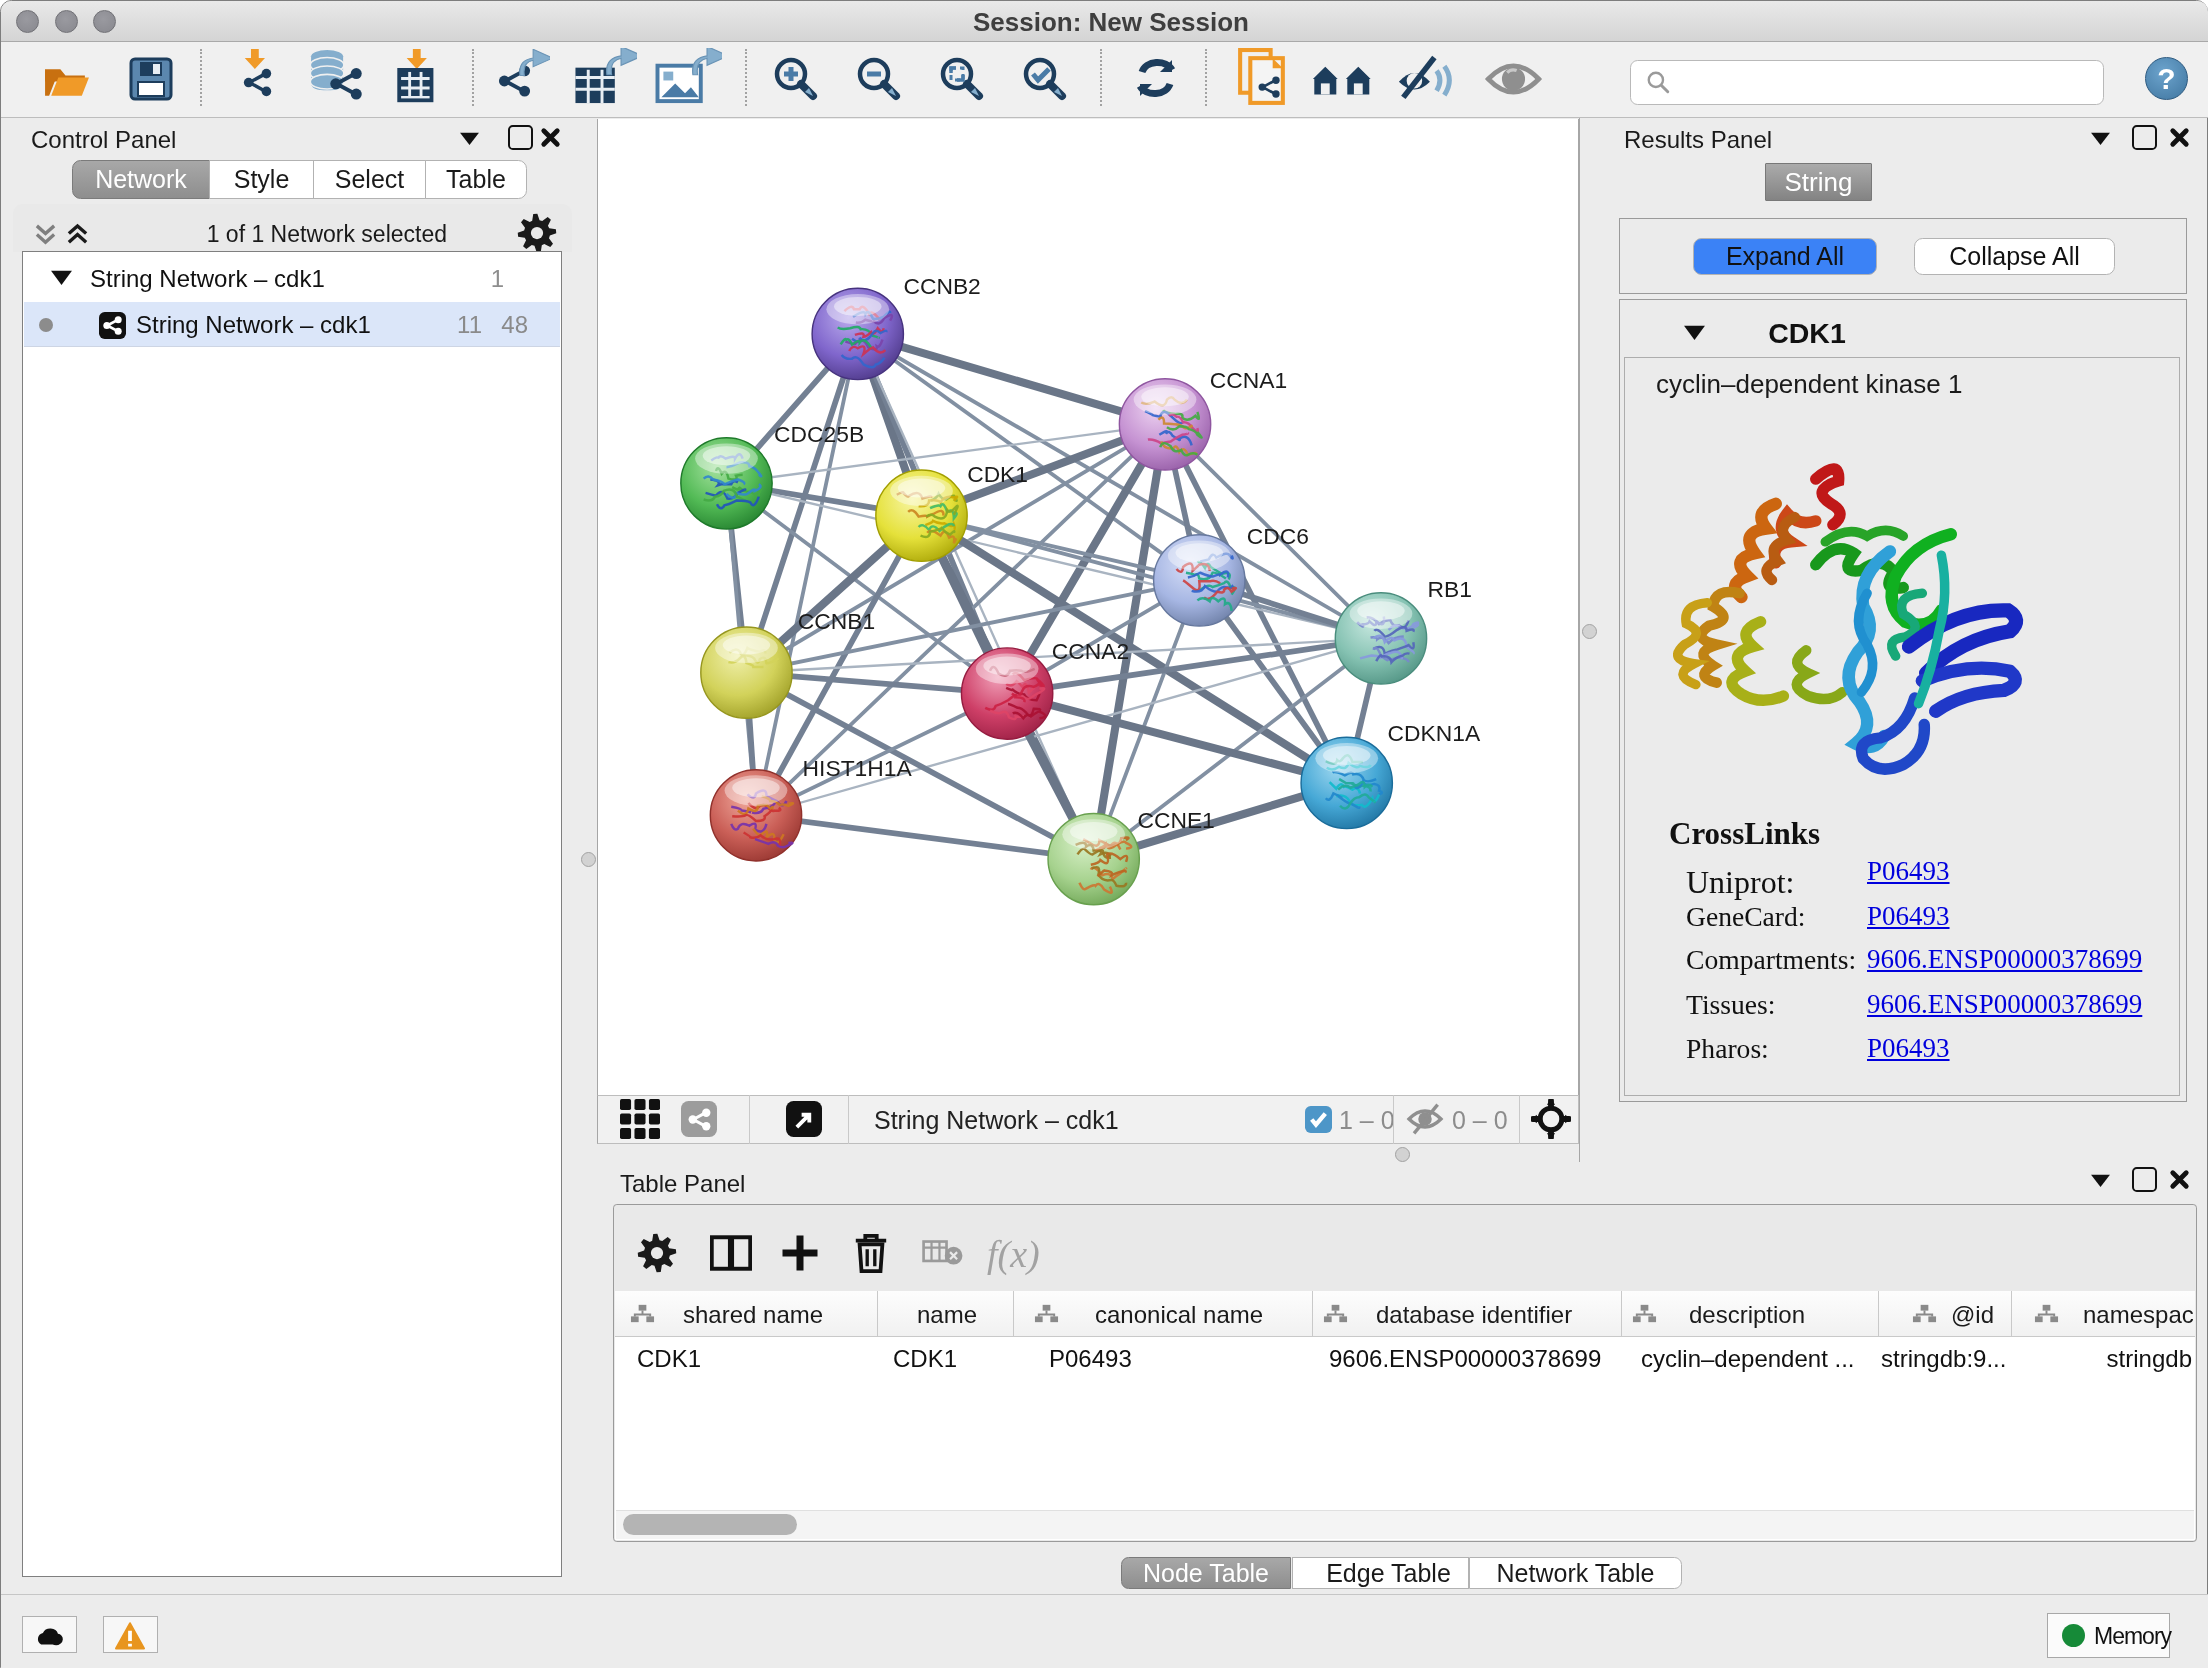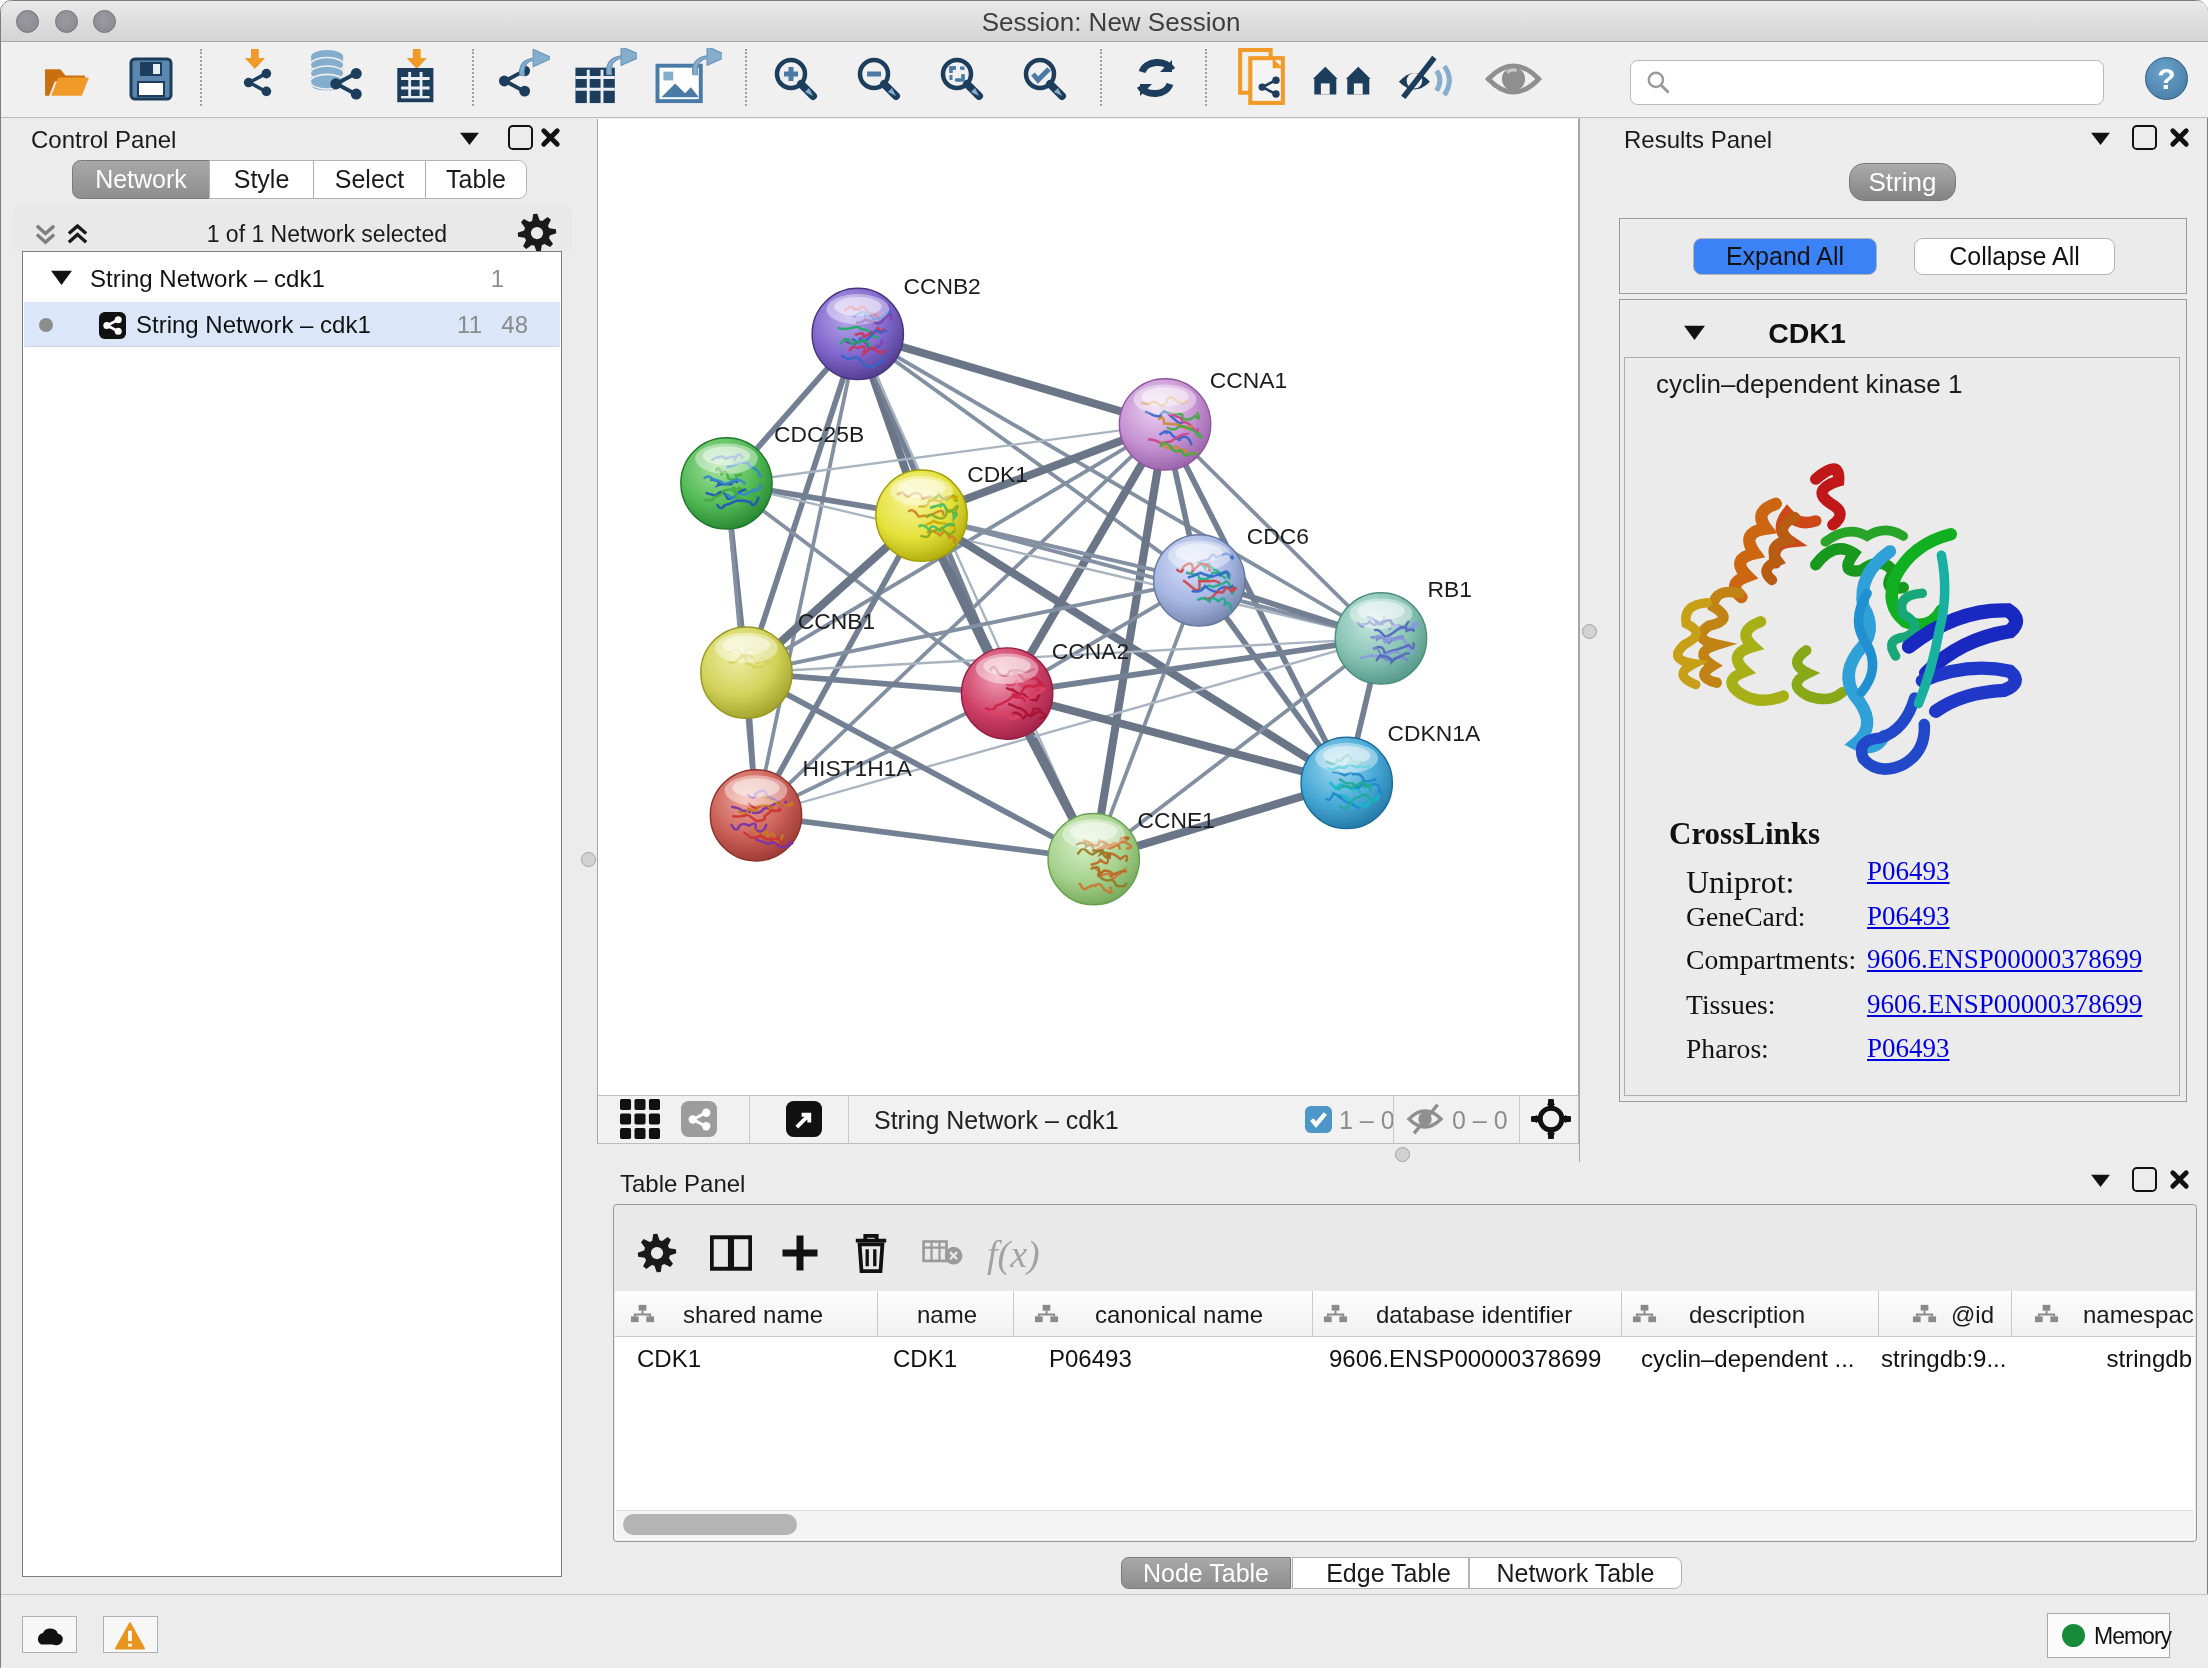--- a/index.html
+++ b/index.html
@@ -1,18 +1,18 @@
 <!DOCTYPE html>
 <html style="font-size:15px"><head><meta charset="utf-8"><style>html,body{margin:0;padding:0;}body{width:2208px;height:1668px;position:relative;overflow:hidden;font-family:"Liberation Sans",sans-serif;background:#ffffff;}*{box-sizing:border-box;}</style></head><body>
 <div style="position:absolute;left:0;top:0;width:2208px;height:1668px;border:1px solid #7d7d7d;border-radius:11.4px 11.4px 0 0;background:#ececec;"></div>
 <div style="position:absolute;left:1px;top:1px;width:2207px;height:41px;background:linear-gradient(#e9e9e9,#d4d4d4);border-bottom:1px solid #a9a9a9;border-radius:10.5px 10.5px 0 0;"></div>
 <div style="position:absolute;left:16px;top:9.5px;width:23px;height:23px;border-radius:50%;background:radial-gradient(circle at 45% 38%,#9a9aa0,#88888e);border:1.4px solid #717176;"></div>
 <div style="position:absolute;left:55px;top:9.5px;width:23px;height:23px;border-radius:50%;background:radial-gradient(circle at 45% 38%,#9a9aa0,#88888e);border:1.4px solid #717176;"></div>
 <div style="position:absolute;left:93px;top:9.5px;width:23px;height:23px;border-radius:50%;background:radial-gradient(circle at 45% 38%,#9a9aa0,#88888e);border:1.4px solid #717176;"></div>
-<div style="position:absolute;left:921px;top:6.7px;width:380px;height:30px;font-size:26px;font-weight:normal;color:#3e3e3e;text-align:center;line-height:30px;">Session: New Session</div>
+<div style="position:absolute;left:921px;top:6.7px;width:380px;height:30px;font-size:26px;font-weight:bold;color:#3e3e3e;text-align:center;line-height:30px;">Session: New Session</div>
 <div style="position:absolute;left:1px;top:42px;width:2207px;height:76px;background:#f0f0f0;border-bottom:1px solid #bdbdbd;"></div>
 <svg style="position:absolute;left:40px;top:55px;" width="53" height="49" viewBox="0 0 48 48">
     <path d="M3 14 h15 l5 6 h19 v6 H3 z" fill="#c87010"></path>
     <path d="M3 14 v26 h4 l7 -18 h-6 z" fill="#c87010"></path>
     <path d="M9 40 L16 22 H46 L39 40 Z" fill="#f09a28"></path>
   </svg>
 <svg style="position:absolute;left:127px;top:55px;" width="48" height="48" viewBox="0 0 48 48">
     <rect x="4" y="4" width="40" height="40" rx="4" fill="#5b87ae" stroke="#1d3d5c" stroke-width="3"></rect>
     <rect x="13" y="7" width="22" height="14" fill="#1d3d5c"></rect>
     <rect x="26" y="9" width="7" height="10" fill="#e8eef4"></rect>
@@ -545,21 +545,21 @@
 <div style="position:absolute;left:1624px;top:126px;width:285px;height:28.5px;font-size:24px;color:#1a1a1a;">Results Panel</div>
 <div style="position:absolute;left:2089px;top:126px;width:25px;height:25px;">
     <svg style="position:absolute;left:0px;top:3.8px;" width="23" height="17" viewBox="0 0 24 18">
       <path d="M2 3 L22 3 L12 16 z" fill="#111"></path>
     </svg>
   </div>
 <div style="position:absolute;left:2132px;top:125px;width:25px;height:25px;border:2.9px solid #111;border-radius:4.8px;"></div>
 <svg style="position:absolute;left:2167px;top:125px;" width="25" height="25" viewBox="0 0 26 26">
     <path d="M6 6 L20 20 M20 6 L6 20" stroke="#111" stroke-width="5" stroke-linecap="round"></path>
   </svg>
-<div style="position:absolute;left:1849px;top:163px;width:107px;height:38px;background:linear-gradient(#ababab,#838383);border:1px solid #787878;border-radius:15px;color:#fff;font-size:26px;text-align:center;line-height:36px;">String</div>
+<div style="position:absolute;left:1765px;top:163px;width:107px;height:38px;background:linear-gradient(#ababab,#838383);border:1px solid #787878;border-radius:1px;color:#fff;font-size:26px;text-align:center;line-height:36px;">String</div>
 <div style="position:absolute;left:1619px;top:218px;width:568px;height:76px;background:#ebebeb;border:1.4px solid #9a9a9a;"></div>
 <div style="position:absolute;left:1693px;top:238px;width:184px;height:37px;background:#3b82f6;border:1.4px solid #b3b3b3;border-radius:8.6px;font-size:25px;color:#111;text-align:center;line-height:34px;">Expand All</div>
 <div style="position:absolute;left:1914px;top:238px;width:201px;height:37px;background:#ffffff;border:1.4px solid #b3b3b3;border-radius:8.6px;font-size:25px;color:#111;text-align:center;line-height:34px;">Collapse All</div>
 <div style="position:absolute;left:1619px;top:299px;width:568px;height:803px;background:#ebebeb;border:1.4px solid #9a9a9a;"></div>
 <svg style="position:absolute;left:1682px;top:323px;" width="25" height="19" viewBox="0 0 26 20">
     <path d="M2 3 L24 3 L13 18 z" fill="#111"></path>
   </svg>
 <div style="position:absolute;left:1712px;top:317px;width:190px;height:32px;font-size:28.5px;font-weight:bold;color:#111;text-align:center;">CDK1</div>
 <div style="position:absolute;left:1624px;top:357px;width:556px;height:739px;background:#ebebeb;border:1.4px solid #adadad;"></div>
 <div style="position:absolute;left:1656px;top:369px;width:380px;height:30px;font-size:26px;color:#1a1a1a;">cyclin–dependent kinase 1</div>

